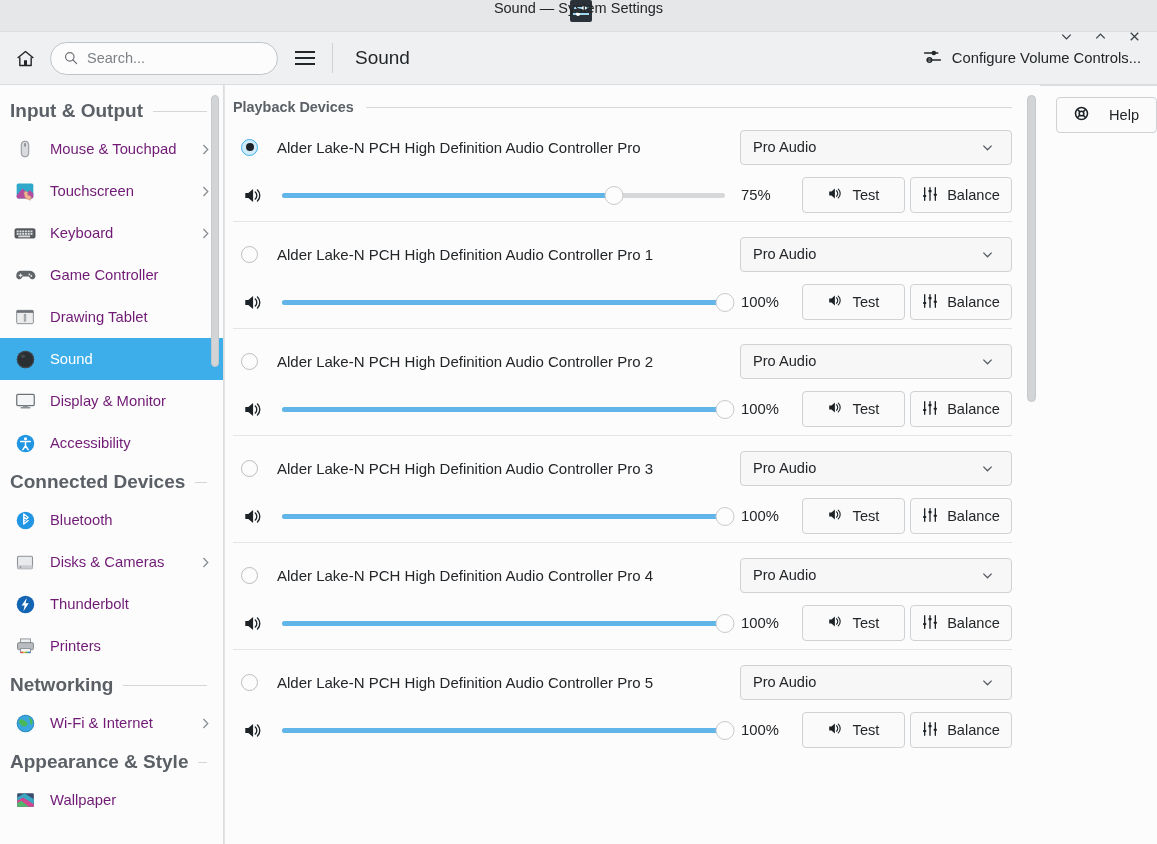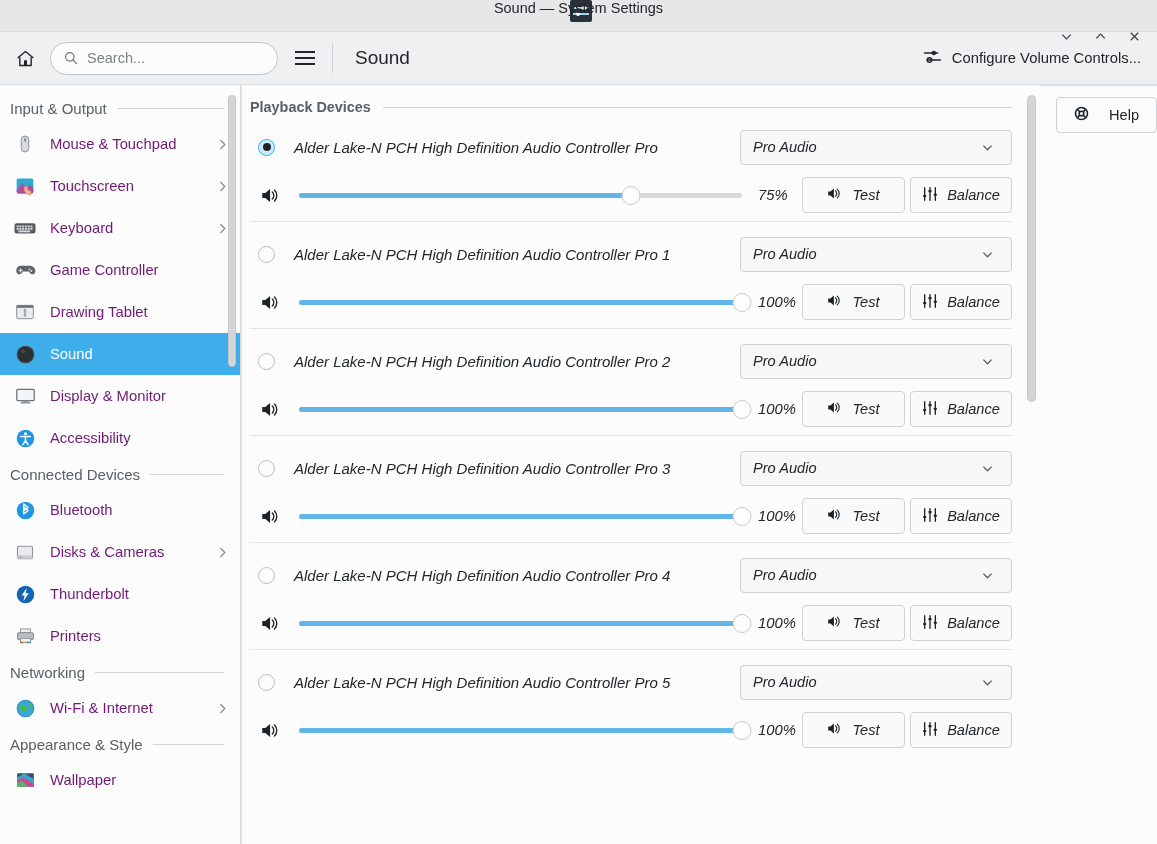--- a/index.html
+++ b/index.html
@@ -84,21 +84,21 @@
   .sidebar {
     width: 307px; background: #fcfcfc; position: relative;
     border-right: 1px solid #dcdddf;
     overflow: hidden;
   }
   .sb-inner { padding: 8px 0 0 0; }
   .sb-group {
     display: flex; align-items: center; gap: 10px;
     padding: 7px 16px 6px 10px;
   }
-  .sb-group .gtext { font-size: 15px; font-weight: normal; color: #5b6066; white-space: nowrap; }
+  .sb-group .gtext { font-size: 19px; font-weight: bold; color: #5b6066; white-space: nowrap; }
   .sb-group .gline { flex: 1; height: 1px; background: #d4d6d8; }
   .sb-item {
     display: flex; align-items: center; height: 42px;
     padding: 0 10px 0 14px; gap: 14px; position: relative;
   }
   .sb-item.selected { background: #3daee9; }
   .sb-item.selected .sb-label { color: #ffffff; }
   .sb-label { font-size: 14.8px; color: #701a75; white-space: nowrap; }
   .sb-ico { width: 22px; height: 22px; flex: none; display: flex; align-items: center; justify-content: center; }
   .sb-chev { margin-left: auto; color: #8a8f94; display: flex; }
@@ -118,21 +118,20 @@
   .section-head {
     display: flex; align-items: center; gap: 12px;
     padding: 14px 18px 0 0; margin-left: 0;
   }
   .section-head .shtext { font-size: 14.4px; font-weight: bold; color: #5b6066; white-space: nowrap; }
   .section-head .shline { flex: 1; height: 1px; background: #d4d6d8; }
 
   .device {
     padding: 10px 0 0 0; margin: 0 18px 0 0;
     border-bottom: 1px solid #e4e5e7;
-    font-style: italic;
   }
   .device:last-child { border-bottom: none; }
   .dev-row1 { display: flex; align-items: center; height: 44px; }
   .radio {
     width: 17px; height: 17px; border-radius: 50%;
     border: 1.5px solid #b9bdc1; background: #fcfcfc;
     flex: none; margin-left: 8px;
     display: flex; align-items: center; justify-content: center;
   }
   .radio.on { border-color: #3daee9; background: #cfeaf8; }
@@ -154,21 +153,21 @@
   .slider .knob {
     position: absolute; width: 19px; height: 19px; border-radius: 50%;
     background: #fdfdfd; border: 1.5px solid #c7cacd; transform: translateX(-50%);
   }
   .pct { margin-left: 16px; width: 44px; font-size: 14.8px; color: #232629; }
   .btn {
     height: 36px; border: 1px solid #cfd2d5; border-radius: 4px;
     background: #fafafa; display: flex; align-items: center; justify-content: center;
     gap: 9px; font-size: 14.6px; color: #232629;
   }
-  .btn-test { width: 103px; margin-left: 0; }
+  .btn-test { width: 103px; margin-left: 17px; }
   .btn-balance { width: 102px; margin-left: 5px; }
 
   .main-scroll {
     position: absolute; right: 4px; top: 10px;
     width: 9px; height: 307px; border-radius: 5px;
     background: #d2d4d6; border: 1px solid #c5c8ca;
   }
 
   .footer {
     height: 58px; border-top: 1px solid #dcdddf; background: #fcfcfc;

